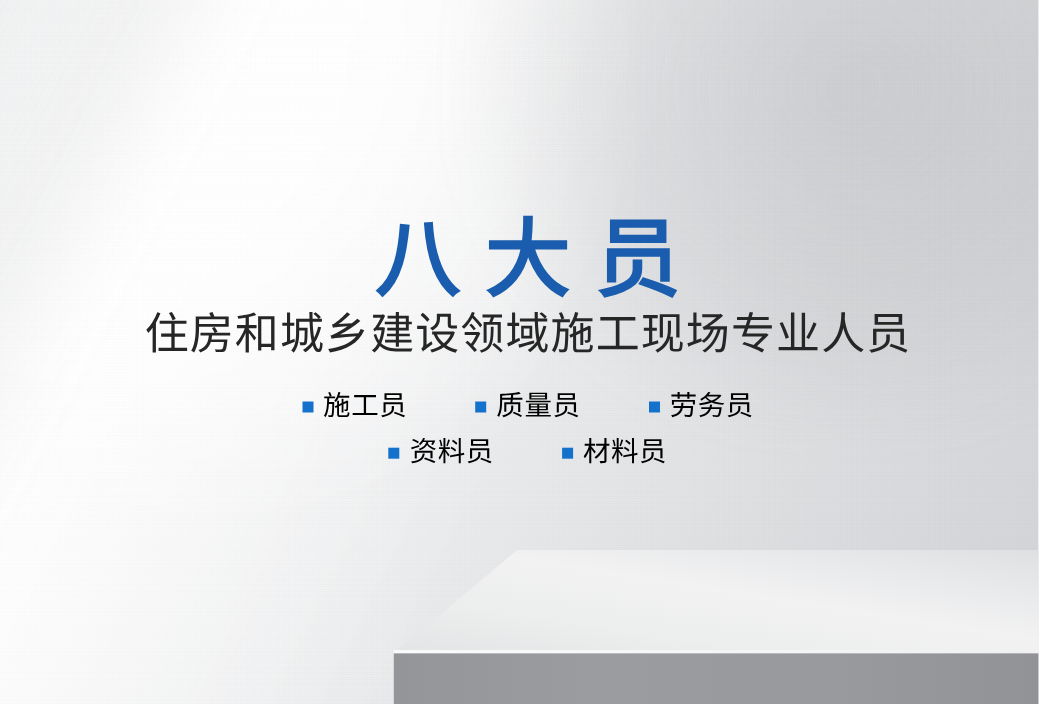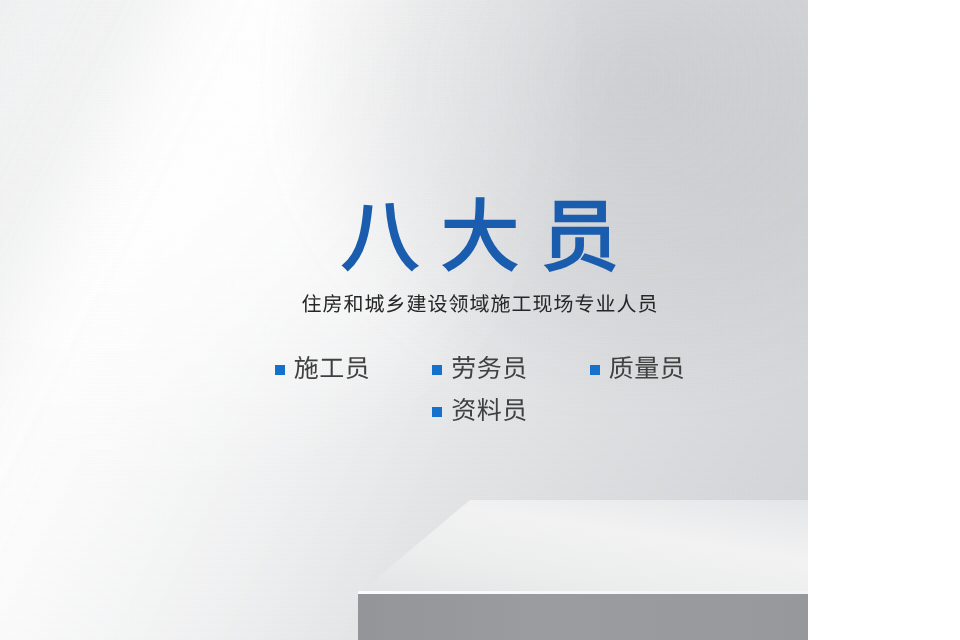--- a/index.html
+++ b/index.html
@@ -7,21 +7,21 @@
     margin: 0;
     padding: 0;
     background: #ffffff;
   }
   body {
     font-family: "Liberation Sans", "DejaVu Sans", sans-serif;
   }
 
   #poster {
     position: relative;
-    width: 808px;
+    width: 944px;
     height: 640px;
     overflow: hidden;
     background: #e2e3e5;
     user-select: none;
   }
 
   
   .wall-base {
     position: absolute;
     inset: 0;
@@ -167,21 +167,21 @@
     white-space: nowrap;
   }
 
   .subtitle {
     position: absolute;
     top: 286px;
     left: 0;
     width: 960px;
     text-align: center;
     font-family: "DejaVu Sans", "Liberation Sans", sans-serif;
-    font-size: 20px;
+    font-size: 40px;
     line-height: 36px;
     font-weight: 400;
     color: #262626;
     letter-spacing: 1px;
     white-space: nowrap;
   }
 
   .tag-rows {
     position: absolute;
     top: 348px;
@@ -212,21 +212,21 @@
     flex: 0 0 auto;
     position: relative;
     top: 1px;
   }
 
   .tag-label {
     font-family: "DejaVu Sans", "Liberation Sans", sans-serif;
     font-size: 25px;
     line-height: 30px;
     font-weight: 400;
-    color: #404040;
+    color: #000000;
     letter-spacing: 0.5px;
   }
 </style>
 </head>
 <body>
 
 <div id="poster">
 
   <div class="wall-base"></div>
   <div class="wall-shaft"></div>
@@ -274,31 +274,35 @@
 
     <div class="tag-rows">
 
       <div class="tag-row row-1">
         <span class="tag">
           <span class="tag-bullet"></span>
           <span class="tag-label">施工员</span>
         </span>
         <span class="tag">
           <span class="tag-bullet"></span>
+          <span class="tag-label">质量员</span>
+        </span>
+        <span class="tag">
+          <span class="tag-bullet"></span>
           <span class="tag-label">劳务员</span>
         </span>
-        <span class="tag">
-          <span class="tag-bullet"></span>
-          <span class="tag-label">质量员</span>
-        </span>
       </div>
 
       <div class="tag-row row-2">
         <span class="tag">
           <span class="tag-bullet"></span>
           <span class="tag-label">资料员</span>
+        </span>
+        <span class="tag">
+          <span class="tag-bullet"></span>
+          <span class="tag-label">材料员</span>
         </span>
       </div>
 
     </div>
   </div>
 
 </div>
 
 </body></html>

